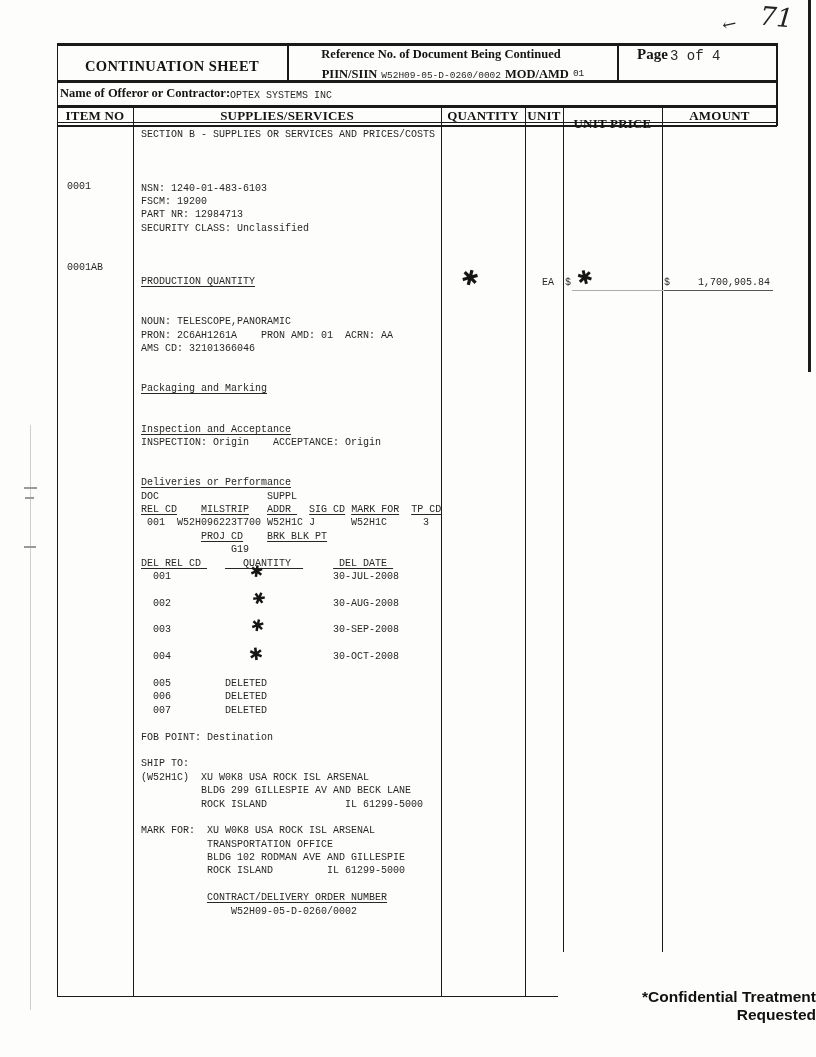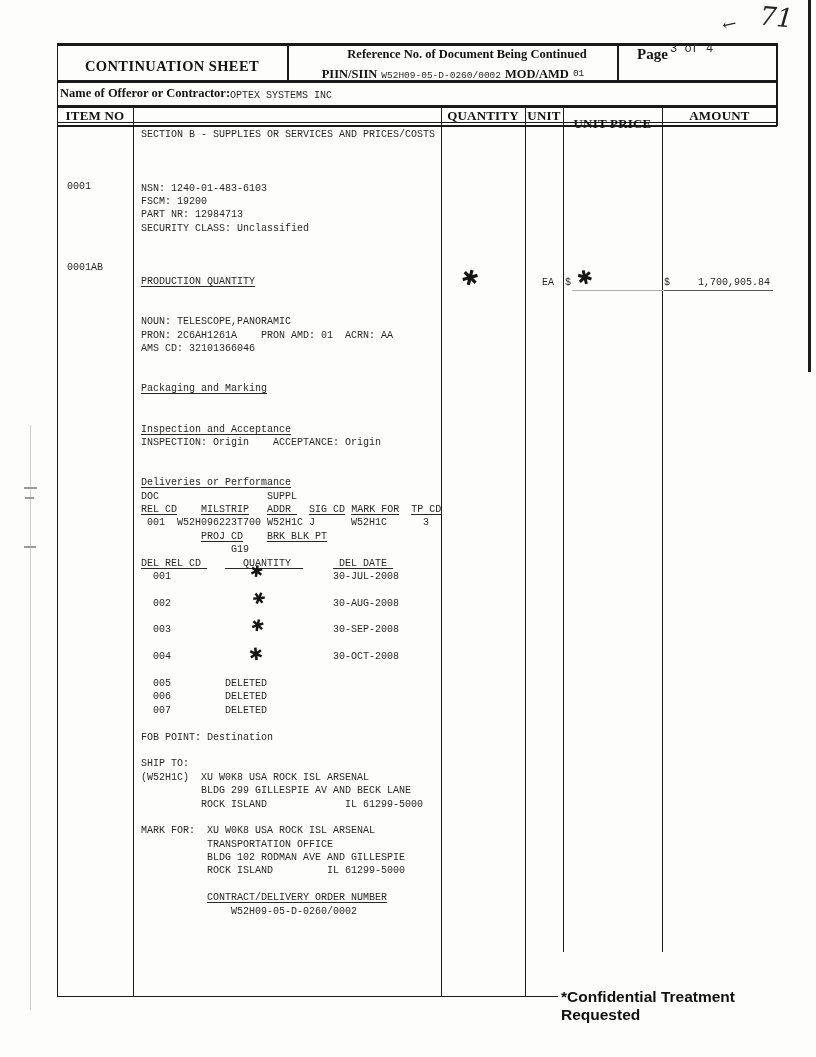--- a/index.html
+++ b/index.html
@@ -12,21 +12,21 @@
   .mono{font-family:"Liberation Mono","DejaVu Sans Mono",monospace;color:#272727;}
   .supplies{position:absolute;left:141px;top:128px;width:318px;
             font-family:"Liberation Mono","DejaVu Sans Mono",monospace;
             font-size:10px;line-height:13.4px;color:#272727;white-space:pre;}
   .tl{height:13.4px;}
   .u{text-decoration:underline;text-underline-offset:2px;}
   .colhead{position:absolute;top:108px;font-size:13px;text-align:center;
            font-family:"Liberation Serif",serif;font-weight:bold;color:#141414;letter-spacing:.2px;}
   .mark{position:absolute;color:#151515;font-family:"DejaVu Sans",sans-serif;line-height:1;}
   .footer{position:absolute;left:561px;top:988px;font-family:"Liberation Sans",sans-serif;
-          font-weight:bold;font-size:15.5px;color:#111;}
+          font-weight:bold;font-size:15.5px;color:#111;text-align:right;}
   .hand{position:absolute;font-family:"DejaVu Serif",serif;font-style:italic;color:#232323;}
   .faint{position:absolute;background:#cfcfcf;}
   .tick{position:absolute;background:#9a9a9a;}
 </style>
 </head>
 <body>
 
 <div class="page">
 
   <span class="hand" style="left:722px;top:14px;font-size:17px;transform:rotate(-12deg);">←</span>
@@ -40,46 +40,47 @@
 
   <div class="hline" style="left:57px;top:43px;width:720px;height:2.5px;"></div>
   <div class="hline" style="left:57px;top:80px;width:720px;height:3px;"></div>
   <div class="vline" style="left:287px;top:43px;width:1.5px;height:40px;"></div>
   <div class="vline" style="left:617px;top:43px;width:1.5px;height:40px;"></div>
   <div class="vline" style="left:776px;top:43px;width:1.5px;height:83px;"></div>
   <div class="vline" style="left:57px;top:43px;width:1.2px;height:954px;"></div>
 
   <div class="serifb abs" style="left:57px;top:58px;width:230px;text-align:center;font-size:14.5px;letter-spacing:.4px;">CONTINUATION SHEET</div>
 
-  <div class="serifb abs" style="left:304px;top:47px;width:326px;text-align:center;font-size:12.5px;">Reference No. of Document Being Continued</div>
+  <div class="serifb abs" style="left:278px;top:47px;width:326px;text-align:center;font-size:12.5px;">Reference No. of Document Being Continued</div>
   <div class="abs" style="left:290px;top:64px;width:326px;text-align:center;white-space:nowrap;">
     <span class="serifb" style="font-size:12.5px;">PIIN/SIIN</span>
     <span class="mono" style="font-size:9.5px;">W52H09-05-D-0260/0002</span>
     <span class="serifb" style="font-size:12.5px;">MOD/AMD</span>
     <span class="mono" style="font-size:9.5px;position:relative;top:-2px;">01</span>
   </div>
 
   <span class="serifb abs" style="left:637px;top:46px;font-size:15px;">Page</span>
-  <span class="mono abs" style="left:670px;top:42px;font-size:12px;">3 of 4</span>
+  <span class="mono abs" style="left:670px;top:48px;font-size:14px;">3 of 4</span>
 
   <span class="serifb abs" style="left:60px;top:86px;font-size:12.5px;">Name of Offeror or Contractor:</span>
   <span class="mono abs" style="left:230px;top:90px;font-size:10px;">OPTEX SYSTEMS INC</span>
 
   <div class="hline" style="left:57px;top:105px;width:720px;height:2.5px;"></div>
   <div class="hline" style="left:57px;top:121.5px;width:720px;height:1px;"></div>
   <div class="hline" style="left:57px;top:124.5px;width:720px;height:2px;"></div>
 
   <div class="vline" style="left:133px;top:105px;width:1.2px;height:892px;"></div>
   <div class="vline" style="left:441px;top:105px;width:1.2px;height:892px;"></div>
   <div class="vline" style="left:525px;top:105px;width:1.2px;height:892px;"></div>
   <div class="vline" style="left:563px;top:105px;width:1.2px;height:847px;"></div>
   <div class="vline" style="left:662px;top:105px;width:1.2px;height:847px;"></div>
   <div class="hline" style="left:57px;top:995.5px;width:501px;height:1.6px;"></div>
 
   <div class="colhead" style="left:57px;width:76px;">ITEM NO</div>
+  <div class="colhead" style="left:133px;width:308px;">SUPPLIES/SERVICES</div>
   <div class="colhead" style="left:441px;width:84px;">QUANTITY</div>
   <div class="colhead" style="left:525px;width:38px;">UNIT</div>
   <div class="colhead" style="left:563px;width:99px;margin-top:8px;">UNIT PRICE</div>
   <div class="colhead" style="left:662px;width:115px;">AMOUNT</div>
 
   <span class="mono abs" style="left:67px;top:181px;font-size:10px;">0001</span>
   <span class="mono abs" style="left:67px;top:262px;font-size:10px;">0001AB</span>
 
   <div class="supplies"><div class="tl"><span>SECTION B - SUPPLIES OR SERVICES AND PRICES/COSTS</span></div><div class="tl">&nbsp;</div><div class="tl">&nbsp;</div><div class="tl">&nbsp;</div><div class="tl"><span>NSN: 1240-01-483-6103</span></div><div class="tl"><span>FSCM: 19200</span></div><div class="tl"><span>PART NR: 12984713</span></div><div class="tl"><span>SECURITY CLASS: Unclassified</span></div><div class="tl">&nbsp;</div><div class="tl">&nbsp;</div><div class="tl">&nbsp;</div><div class="tl"><span class="u">PRODUCTION QUANTITY</span></div><div class="tl">&nbsp;</div><div class="tl">&nbsp;</div><div class="tl"><span>NOUN: TELESCOPE,PANORAMIC</span></div><div class="tl"><span>PRON: 2C6AH1261A    PRON AMD: 01  ACRN: AA</span></div><div class="tl"><span>AMS CD: 32101366046</span></div><div class="tl">&nbsp;</div><div class="tl">&nbsp;</div><div class="tl"><span class="u">Packaging and Marking</span></div><div class="tl">&nbsp;</div><div class="tl">&nbsp;</div><div class="tl"><span class="u">Inspection and Acceptance</span></div><div class="tl"><span>INSPECTION: Origin    ACCEPTANCE: Origin</span></div><div class="tl">&nbsp;</div><div class="tl">&nbsp;</div><div class="tl"><span class="u">Deliveries or Performance</span></div><div class="tl"><span>DOC                  SUPPL</span></div><div class="tl"><span class="u">REL CD</span><span>    </span><span class="u">MILSTRIP</span><span>   </span><span class="u">ADDR </span><span>  </span><span class="u">SIG CD</span><span> </span><span class="u">MARK FOR</span><span>  </span><span class="u">TP CD</span></div><div class="tl"><span> 001  W52H096223T700 W52H1C J      W52H1C      3</span></div><div class="tl"><span>          </span><span class="u">PROJ CD</span><span>    </span><span class="u">BRK BLK PT</span></div><div class="tl"><span>               G19</span></div><div class="tl"><span class="u">DEL REL CD </span><span>   </span><span class="u">   QUANTITY  </span><span>     </span><span class="u"> DEL DATE </span></div><div class="tl"><span>  001                           30-JUL-2008</span></div><div class="tl">&nbsp;</div><div class="tl"><span>  002                           30-AUG-2008</span></div><div class="tl">&nbsp;</div><div class="tl"><span>  003                           30-SEP-2008</span></div><div class="tl">&nbsp;</div><div class="tl"><span>  004                           30-OCT-2008</span></div><div class="tl">&nbsp;</div><div class="tl"><span>  005         DELETED</span></div><div class="tl"><span>  006         DELETED</span></div><div class="tl"><span>  007         DELETED</span></div><div class="tl">&nbsp;</div><div class="tl"><span>FOB POINT: Destination</span></div><div class="tl">&nbsp;</div><div class="tl"><span>SHIP TO:</span></div><div class="tl"><span>(W52H1C)  XU W0K8 USA ROCK ISL ARSENAL</span></div><div class="tl"><span>          BLDG 299 GILLESPIE AV AND BECK LANE</span></div><div class="tl"><span>          ROCK ISLAND             IL 61299-5000</span></div><div class="tl">&nbsp;</div><div class="tl"><span>MARK FOR:  XU W0K8 USA ROCK ISL ARSENAL</span></div><div class="tl"><span>           TRANSPORTATION OFFICE</span></div><div class="tl"><span>           BLDG 102 RODMAN AVE AND GILLESPIE</span></div><div class="tl"><span>           ROCK ISLAND         IL 61299-5000</span></div><div class="tl">&nbsp;</div><div class="tl"><span>           </span><span class="u">CONTRACT/DELIVERY ORDER NUMBER</span></div><div class="tl"><span>               W52H09-05-D-0260/0002</span></div></div>
 

